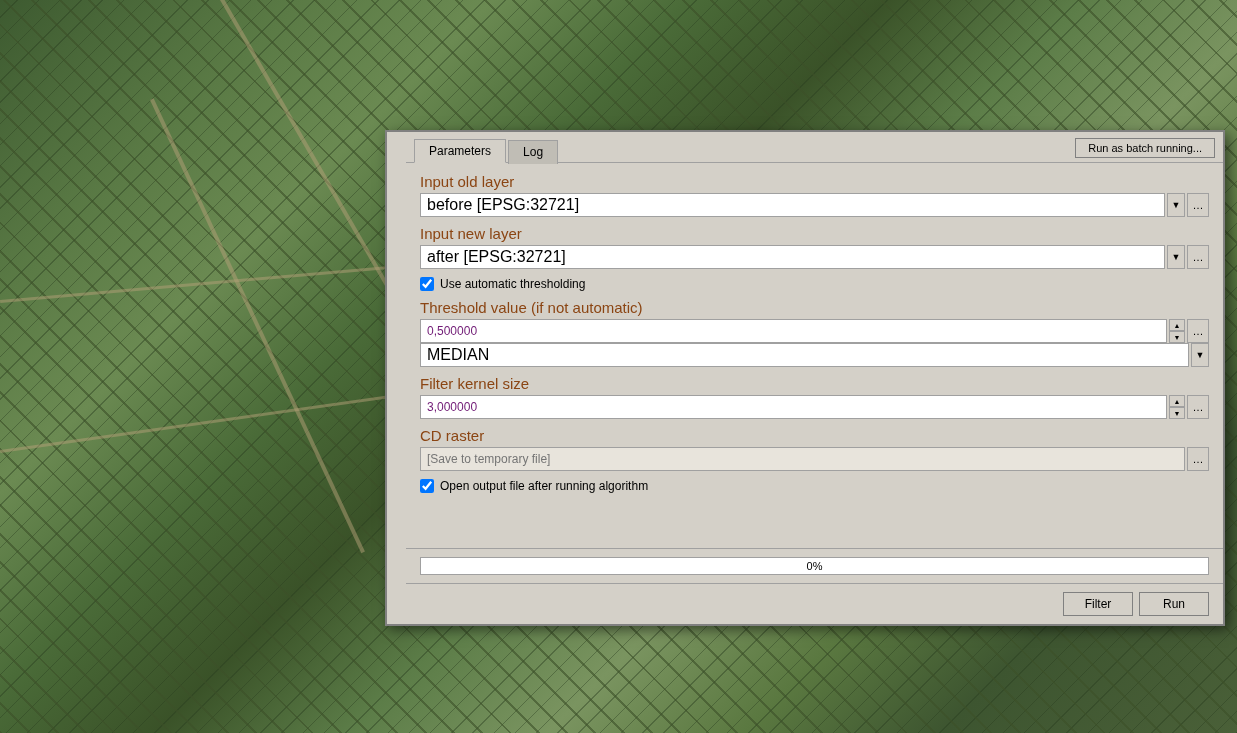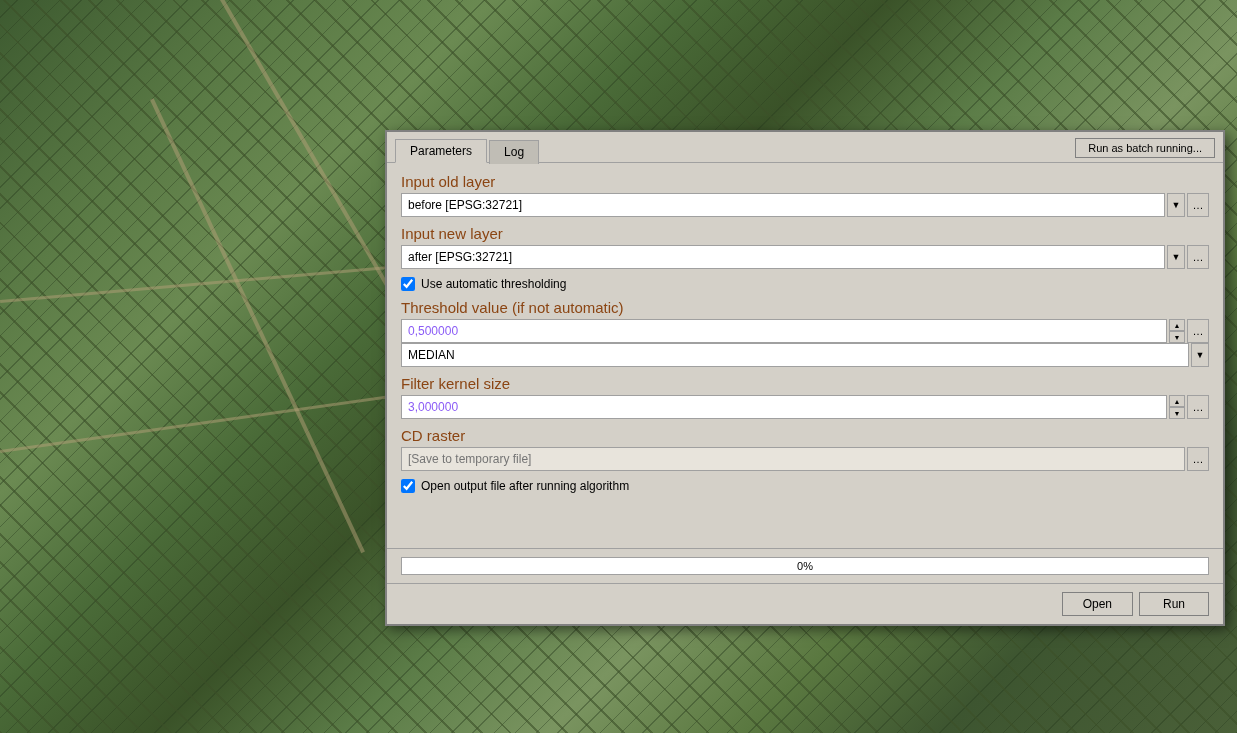--- a/index.html
+++ b/index.html
@@ -55,20 +55,21 @@
       position: absolute;
       top: 130px;
       left: 385px;
       width: 840px;
       height: 496px;
       background: #d4d0c8;
       border: 2px solid #808080;
       box-shadow: 4px 4px 12px rgba(0,0,0,0.5);
       display: flex;
       flex-direction: column;
+      padding-left: 19px;
     }
 
     
     .tab-bar {
       display: flex;
       align-items: center;
       background: #d4d0c8;
       padding: 6px 8px 0 8px;
       border-bottom: 1px solid #a0a0a0;
       justify-content: space-between;
@@ -137,35 +138,35 @@
       gap: 2px;
     }
 
     .input-field {
       flex: 1;
       height: 24px;
       border: 1px solid #a0a0a0;
       background: #fff;
       padding: 2px 6px;
       font-size: 12px;
-      color: #8b5cf6;
+      color: #701a75;
     }
 
     .input-field.placeholder-text {
       color: #999;
       background: #e8e4dc;
     }
 
     .dropdown-field {
       flex: 1;
       height: 24px;
       border: 1px solid #a0a0a0;
       background: #fff;
       padding: 2px 6px;
-      font-size: 12px;
+      font-size: 16px;
       color: #000;
       display: flex;
       align-items: center;
       justify-content: space-between;
     }
 
     .dropdown-arrow {
       width: 18px;
       height: 24px;
       border: 1px solid #a0a0a0;
@@ -370,17 +371,17 @@
   </div>
 
   <div class="progress-area">
     <div class="progress-bar-container">
       <div class="progress-bar-fill"></div>
       <span class="progress-text">0%</span>
     </div>
   </div>
 
   <div class="dialog-footer">
-    <button class="footer-btn">Open</button>
+    <button class="footer-btn">Filter</button>
     <button class="footer-btn">Run</button>
   </div>
 
 </div>
 
 </body></html>

